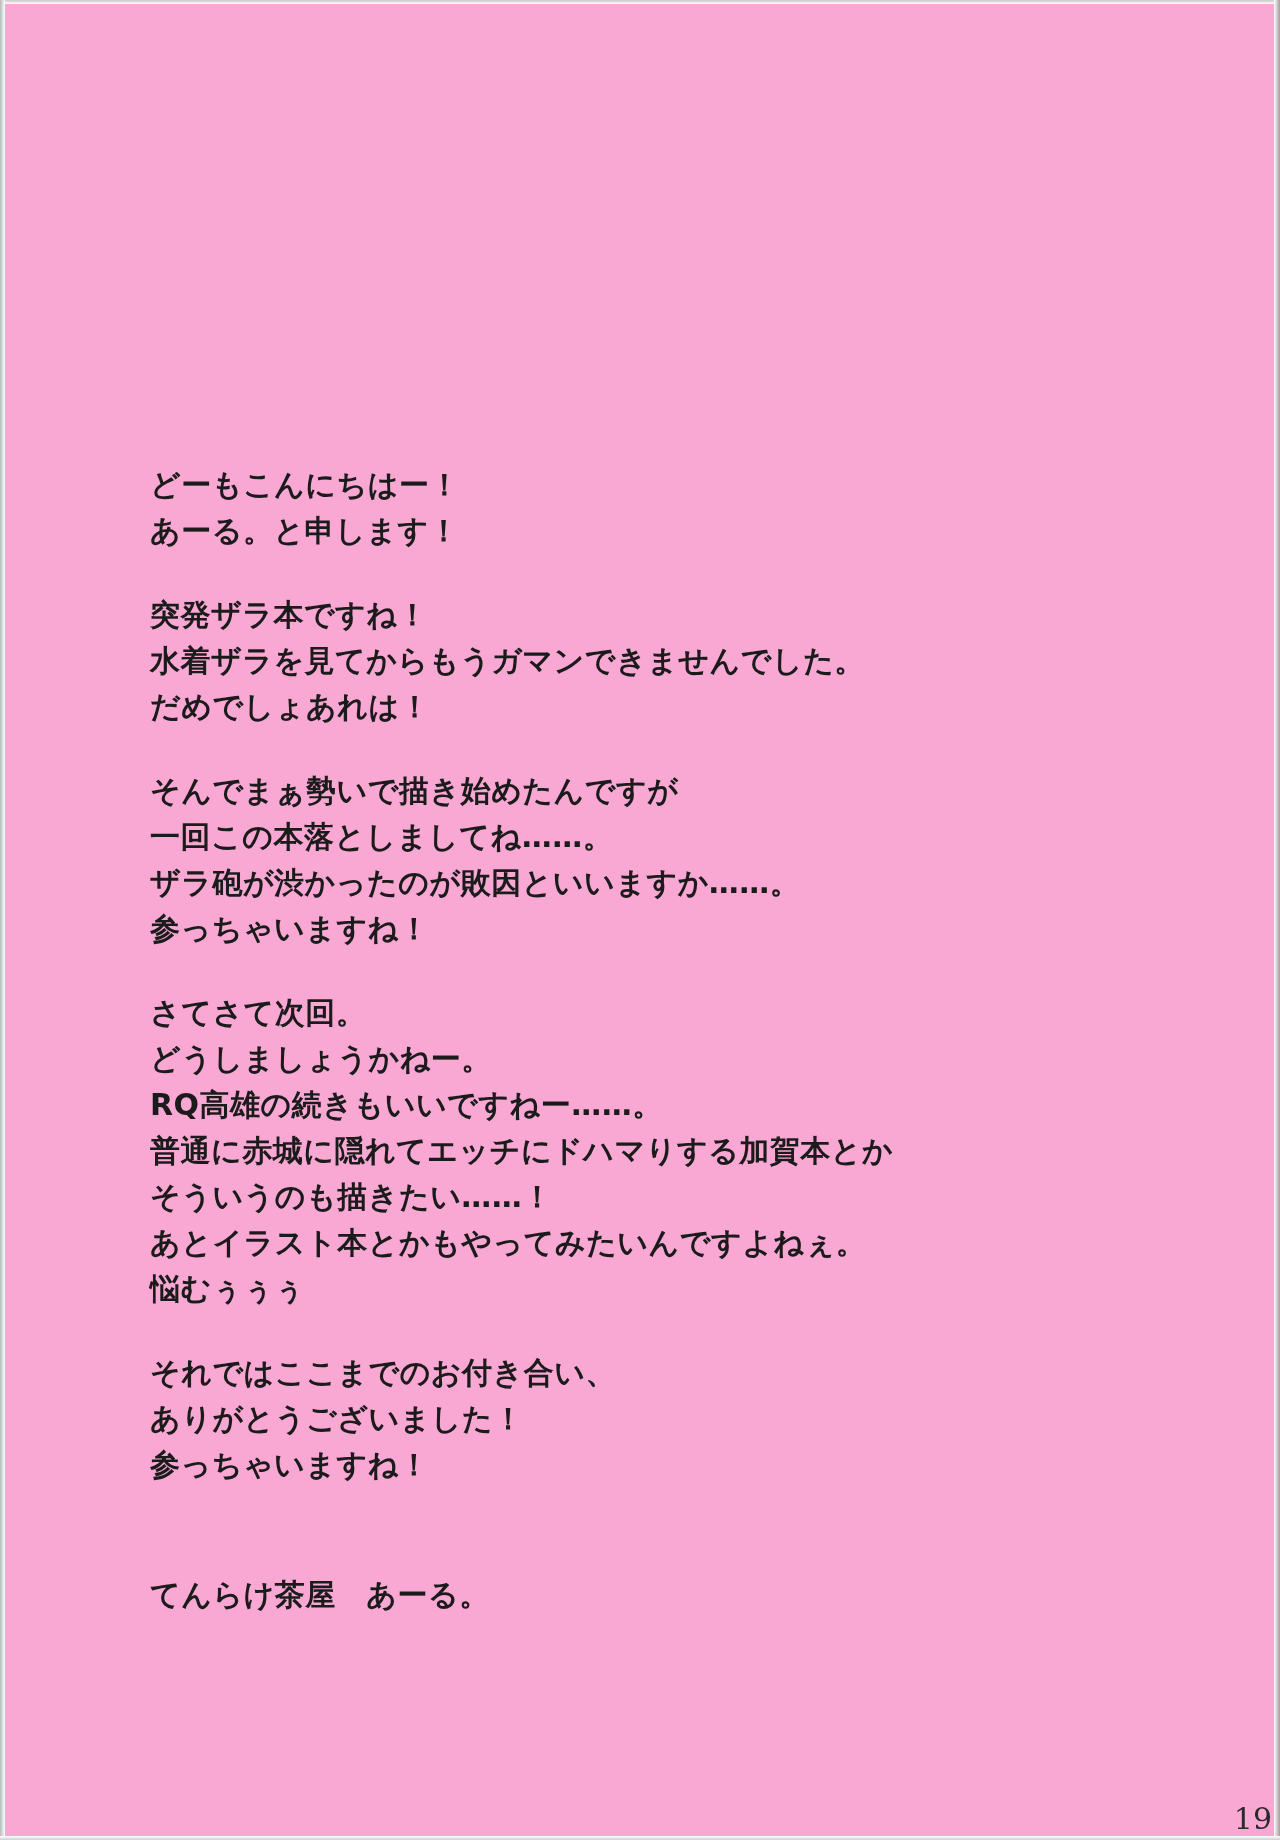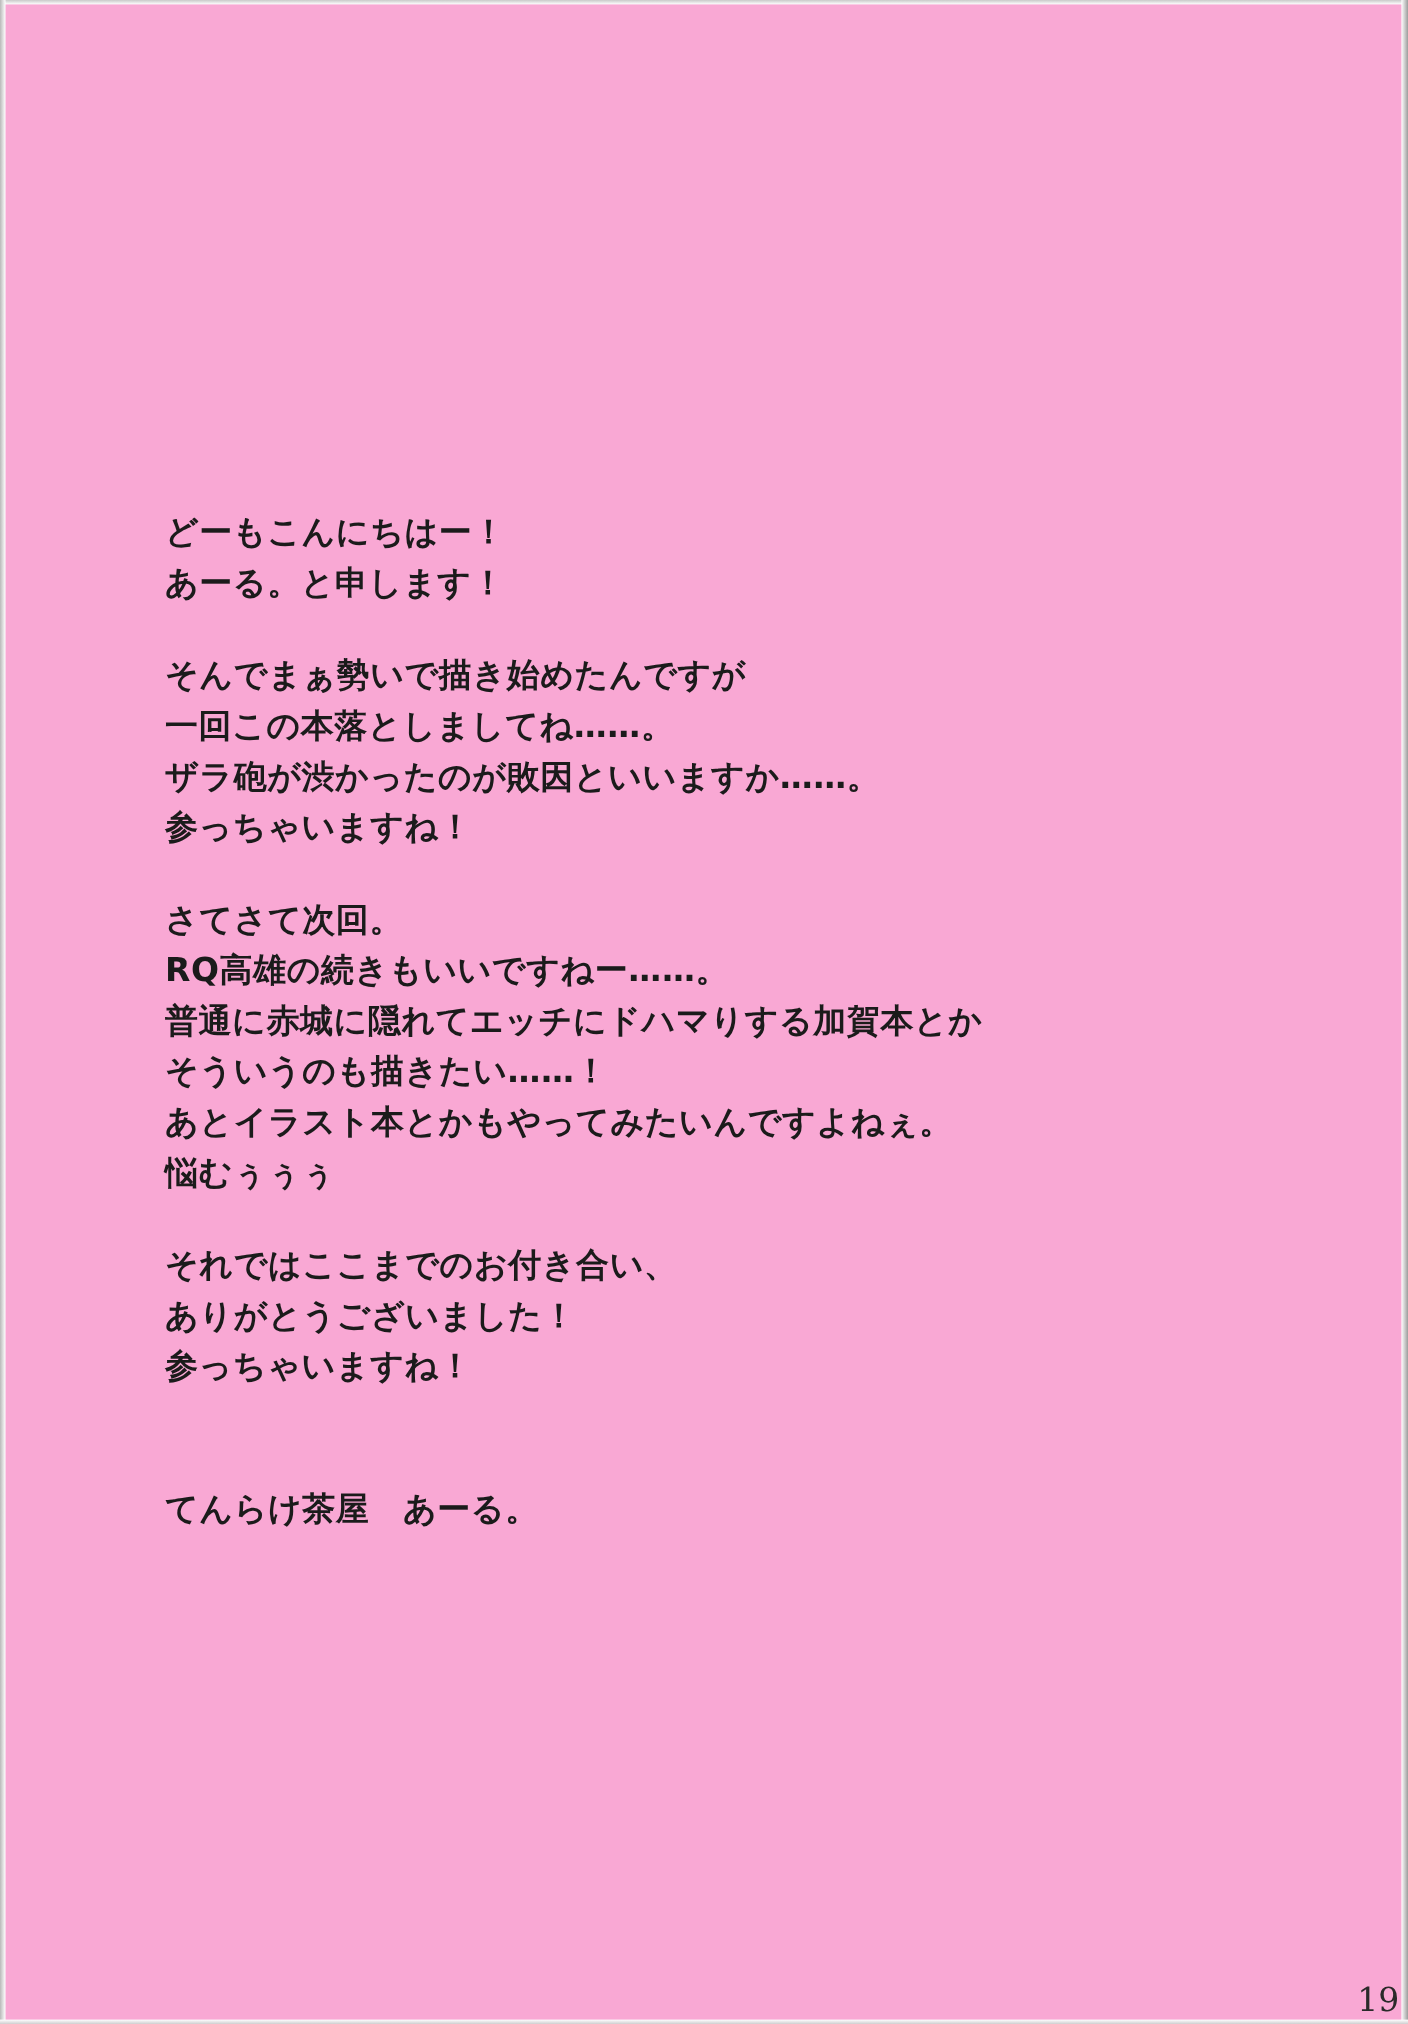--- a/index.html
+++ b/index.html
@@ -98,30 +98,36 @@
   <div class="edge-right"></div>
   <div class="edge-bottom"></div>
 
   <div class="afterword">
 
     <div class="block">
       <div class="line">どーもこんにちはー！</div>
       <div class="line">あーる。と申します！</div>
     </div>
 
+    <div class="block">
+      <div class="line">突発ザラ本ですね！</div>
+      <div class="line">水着ザラを見てからもうガマンできませんでした。</div>
+      <div class="line">だめでしょあれは！</div>
+    </div>
 
     <div class="block">
       <div class="line">そんでまぁ勢いで描き始めたんですが</div>
       <div class="line">一回この本落としましてね……。</div>
       <div class="line">ザラ砲が渋かったのが敗因といいますか……。</div>
       <div class="line">参っちゃいますね！</div>
     </div>
 
     <div class="block">
       <div class="line">さてさて次回。</div>
+      <div class="line">どうしましょうかねー。</div>
       <div class="line">RQ高雄の続きもいいですねー……。</div>
       <div class="line">普通に赤城に隠れてエッチにドハマりする加賀本とか</div>
       <div class="line">そういうのも描きたい……！</div>
       <div class="line">あとイラスト本とかもやってみたいんですよねぇ。</div>
       <div class="line">悩むぅぅぅ</div>
     </div>
 
     <div class="block">
       <div class="line">それではここまでのお付き合い、</div>
       <div class="line">ありがとうございました！</div>

